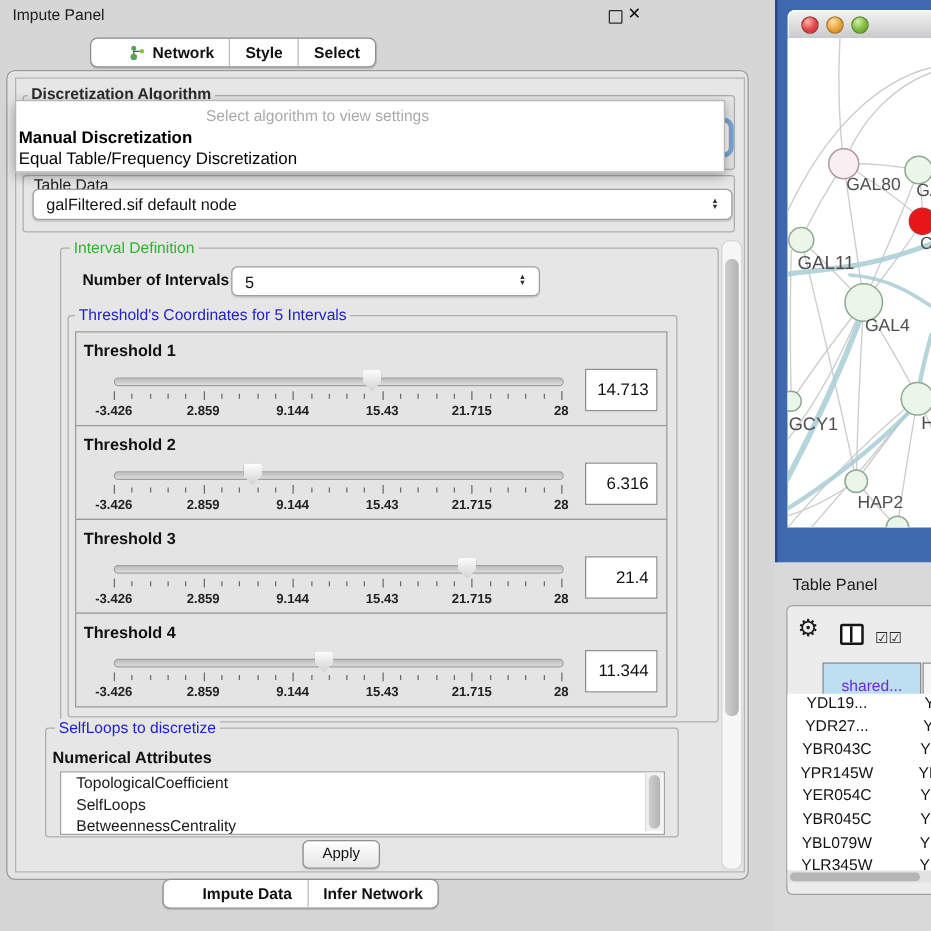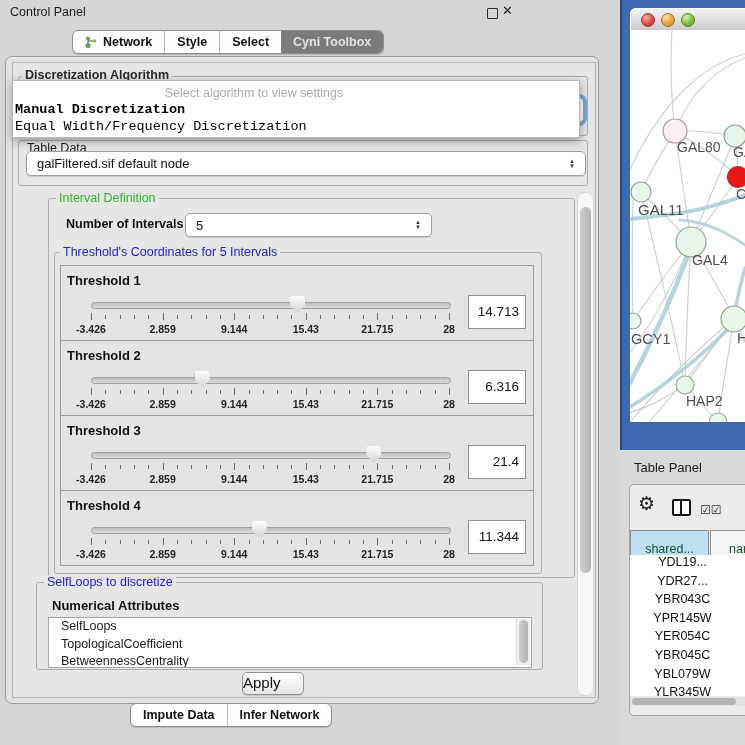--- a/index.html
+++ b/index.html
@@ -7,21 +7,21 @@
   #app{position:relative;width:745px;height:745px;overflow:hidden;background:#D6D6D6;}
   .abs{position:absolute;}
 
   
   .cp-title{left:10px;top:5px;font-size:12.5px;color:#1c1c1c;}
   .float-btn{left:487px;top:8px;width:9px;height:9px;border:1.5px solid #2b2b2b;border-radius:1px;}
   .close-btn{left:502px;top:3px;font-size:13px;font-weight:bold;color:#111;}
 
   .segbar{display:inline-flex;border:1px solid #8E8E8E;border-radius:6px;background:#FEFEFE;overflow:hidden;height:22px;box-shadow:0 1px 1px rgba(0,0,0,.15);}
   .seg{display:flex;align-items:center;gap:5px;padding:0 12px;font-size:12.5px;font-weight:600;color:#111;border-left:1px solid #BDBDBD;white-space:nowrap;}
-  .seg:first-child{border-left:none;}
+  .seg:first-child{border-left:none;margin-left:19px;}
   .seg.sel{background:var(--tab-sel);color:#E4E4E4;border-left:none;}
   .seg.sel + .seg{border-left:none;}
   #topTabs{left:72px;top:30px;}
   #bottomTabs{left:130px;top:703px;}
 
   .content-box{left:5px;top:56px;width:592px;height:646px;border:1px solid #9A9A9A;border-radius:7px;background:#E3E3E3;box-shadow:inset 0 1px 0 #F2F2F2;}
   .inner-panel{left:12px;top:62px;width:582px;height:634px;border:1px solid #B4B4B4;background:#E6E6E6;}
 
   .groupbox{border:1px solid #ADADAD;border-radius:3px;background:#E6E6E6;}
   .gtitle{font-size:12.5px;background:#E6E6E6;padding:0 3px;white-space:nowrap;}
@@ -44,83 +44,80 @@
   .thumb{position:absolute;top:0;width:15px;height:17px;background:linear-gradient(180deg,#FDFDFD,#D2D2D2);clip-path:polygon(10% 0,90% 0,100% 14%,100% 55%,50% 100%,0 55%,0 14%);filter:drop-shadow(0 0 1px #777);}
   .ticks{position:absolute;left:0;top:17px;width:100%;height:9px;}
   .tick{position:absolute;top:2px;width:1px;height:4px;background:#6B6B6B;}
   .tick.major{top:0;height:7px;}
   .tlabels{position:absolute;left:0;top:27px;width:100%;height:12px;}
   .tlab{position:absolute;transform:translateX(-50%);font-size:10.5px;font-weight:700;color:#222;white-space:nowrap;}
   .thr-value{position:absolute;right:7px;top:29px;width:50px;height:32px;background:#fff;border:1px solid #8F8F8F;font-size:13.5px;color:#111;text-align:right;line-height:32px;padding-right:6px;}
 
   .attr-item{font-size:12.5px;color:#1a1a1a;line-height:17.5px;padding-left:12px;white-space:nowrap;}
 
-  .btn{background:linear-gradient(180deg,#FFFFFF,#E6E6E6);border:1px solid #8F8F8F;border-radius:5px;font-size:15px;color:#111;line-height:19px;box-shadow:0 1px 1px rgba(0,0,0,.15);}
+  .btn{background:linear-gradient(180deg,#FFFFFF,#E6E6E6);border:1px solid #8F8F8F;border-radius:5px;font-size:12px;color:#111;text-align:center;line-height:19px;box-shadow:0 1px 1px rgba(0,0,0,.15);}
 
   
   .popup{left:12px;top:80px;width:566px;height:56px;background:#fff;border:1px solid #B8B8B8;box-shadow:0 3px 9px rgba(0,0,0,.35);z-index:60;}
   .popup .prompt{position:absolute;left:0;top:5px;width:100%;text-align:center;padding-right:84px;box-sizing:border-box;font-size:12.5px;color:#ABABAB;}
-  .pop-item{position:absolute;left:2px;font-size:13.5px;color:#000;white-space:nowrap;font-family:Liberation Mono, monospace;}
+  .pop-item{position:absolute;left:2px;font-size:13.5px;color:#000;white-space:nowrap;}
 
   
   .blue-area{left:620px;top:0;width:125px;height:450px;background:var(--frame-blue);border-left:2px solid #27497F;box-sizing:border-box;}
   .mac-titlebar{left:630px;top:8px;width:115px;height:22px;background:linear-gradient(180deg,#F4F4F4,#CBCBCB);border-top-left-radius:6px;border-bottom:1px solid #8A8A8A;box-shadow:inset 1px 1px 0 #fff;}
   .tl{position:absolute;top:5px;width:12px;height:12px;border-radius:50%;}
   .tl.red{left:11px;background:radial-gradient(circle at 35% 28%,#FFB3AE,#DF4744 55%,#B23632);border:.5px solid #A03030;}
   .tl.yellow{left:31px;background:radial-gradient(circle at 35% 28%,#FFE0A8,#E9A33C 55%,#C07F22);border:.5px solid #A5751F;}
   .tl.green{left:51px;background:radial-gradient(circle at 35% 28%,#D2F0A8,#7FBB3E 55%,#5E9428);border:.5px solid #568A22;}
   .net-canvas{left:630px;top:30px;width:115px;height:392px;background:#fff;}
   .e-thin{fill:none;stroke:#CDCDCD;stroke-width:1.1;}
   .e-thick{fill:none;stroke:var(--teal);stroke-linecap:round;opacity:.85;}
   .nlabel{fill:#4F4F4F;font-family:"Liberation Sans",sans-serif;}
 
   .tp-region{left:620px;top:450px;width:125px;height:295px;background:#D9D9D9;}
   .tp-title{left:634px;top:460px;font-size:13px;color:#1a1a1a;}
   .tp-box{left:629px;top:484px;width:120px;height:230px;border:1px solid #A2A2A2;border-radius:5px;background:#ECECEC;}
   .gear{left:638px;top:494px;font-size:19px;color:#1c1c1c;line-height:19px;}
   .col-ico{left:672px;top:499px;width:15px;height:13px;background:#fff;border:2px solid #161616;border-radius:2px;}
   .col-ico::after{content:"";position:absolute;left:6px;top:0;width:2px;height:13px;background:#161616;}
   .checks{left:700px;top:503px;font-size:12px;color:#2a2a2a;}
-  .th-cell{position:absolute;top:530px;height:38px;border:1px solid #8E8E8E;font-size:12.5px;color:#14532d;display:flex;align-items:center;justify-content:center;box-sizing:border-box;}
+  .th-cell{position:absolute;top:530px;height:38px;border:1px solid #8E8E8E;font-size:12.5px;color:#6d28d9;display:flex;align-items:center;justify-content:center;box-sizing:border-box;margin-left:28px;}
   .rows{left:630px;top:555px;width:115px;height:141px;background:#fff;overflow:hidden;}
-  .trow{display:flex;height:18.6px;font-size:12.5px;color:#111;margin-left:13px;}
+  .trow{display:flex;height:18.6px;font-size:12.5px;color:#111;}
   .trow .c1{width:79px;text-align:center;flex:none;}
   .trow .c2{width:110px;text-align:center;flex:none;}
   .hscroll{left:630px;top:697px;width:115px;height:9px;background:#E2E2E2;}
   .hthumb{position:absolute;left:2px;top:1px;width:104px;height:7px;border-radius:3.5px;background:#B5B5B5;}
 </style>
 </head>
 <body>
 
 <div id="app">
 
-  <div class="abs cp-title">Control Panel</div>
+  <div class="abs cp-title">Impute Panel</div>
   <div class="abs float-btn"></div>
   <div class="abs close-btn">✕</div>
 
   <div class="abs segbar" id="topTabs">
       <div class="seg">
         <span style="display: inline-flex;">
           <svg width="13" height="14" viewBox="0 0 13 14">
             <path d="M3 3.5 L3 10.5 M3 6 L9.5 6" stroke="#555" stroke-width="1" fill="none"></path>
             <circle cx="3" cy="3.5" r="2" fill="#57A557"></circle>
             <circle cx="3" cy="10.5" r="2.6" fill="#57A557"></circle>
             <circle cx="9.5" cy="6" r="1.8" fill="#8CC63F"></circle>
           </svg>
         </span>
         <span>Network</span>
       </div>
       <div class="seg">
         <span>Style</span>
       </div>
       <div class="seg">
         <span>Select</span>
-      </div>
-      <div class="seg sel">
-        <span>Cyni Toolbox</span>
       </div>
     </div>
 
   <div class="abs content-box"></div>
   <div class="abs inner-panel"></div>
 
   <div class="abs groupbox" style="left:18px;top:76px;width:568px;height:58px;"></div>
   <div class="abs gtitle" style="left:22px;top:68px;font-weight:bold;color:#2a2a2a;">Discretization Algorithm</div>
   <div class="abs combo focus-ring" style="left:26px;top:97px;width:536px;height:24px;">
     <span class="arrows">
@@ -330,45 +327,45 @@
             <span class="tlab" style="left: 80%;">21.715</span>
             <span class="tlab" style="left: 100%;">28</span>
           </div>
     </div>
     <div class="thr-value">11.344</div>
   </div>
     </div>
 
   <div class="abs groupbox" style="left:36px;top:582px;width:505px;height:86px;"></div>
   <div class="abs gtitle blue-t" style="left:44px;top:575px;">SelfLoops to discretize</div>
-  <div class="abs" style="left:52px;top:598px;font-size:13px;font-weight:bold;color:#111;">Numerical Attributes</div>
+  <div class="abs" style="left:42px;top:598px;font-size:13px;font-weight:bold;color:#111;">Numerical Attributes</div>
   <div class="abs" id="attrList" style="left:48px;top:617px;width:482px;height:49px;background:#fff;border:1px solid #A5A5A5;overflow:hidden;">
+      <div class="attr-item">TopologicalCoefficient</div>
       <div class="attr-item">SelfLoops</div>
-      <div class="attr-item">TopologicalCoefficient</div>
       <div class="attr-item">BetweennessCentrality</div>
     </div>
   <div class="abs vtrack" style="left:516px;top:618px;width:13px;height:47px;border-radius:0;border:none;background:#F1F1F1;border-left:1px solid #DDD;">
     <div class="vthumb" style="left:2px;top:2px;width:9px;height:43px;"></div>
   </div>
 
   <div class="abs btn" style="left:242px;top:672px;width:60px;height:21px;">Apply</div>
 
   <div class="abs segbar" id="bottomTabs">
       <div class="seg">
         <span>Impute Data</span>
       </div>
       <div class="seg">
         <span>Infer Network</span>
       </div>
     </div>
 
   <div class="abs popup">
     <div class="prompt">Select algorithm to view settings</div>
     <div class="pop-item" style="top:21px;font-weight:bold;">Manual Discretization</div>
-    <div class="pop-item" style="top:38px;">Equal Width/Frequency Discretization</div>
+    <div class="pop-item" style="top:38px;">Equal Table/Frequency Discretization</div>
   </div>
 
   <div class="abs blue-area"></div>
   <div class="abs mac-titlebar">
     <span class="tl red"></span>
     <span class="tl yellow"></span>
     <span class="tl green"></span>
   </div>
   <div class="abs net-canvas">
     <svg id="netsvg" width="115" height="392" viewBox="0 0 115 392">

